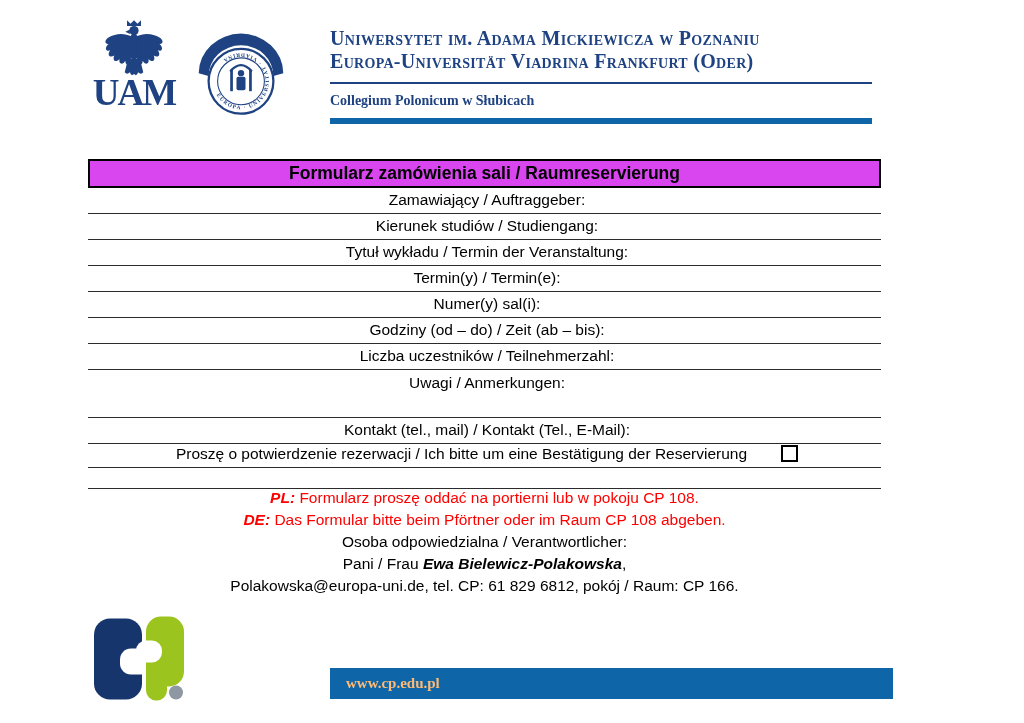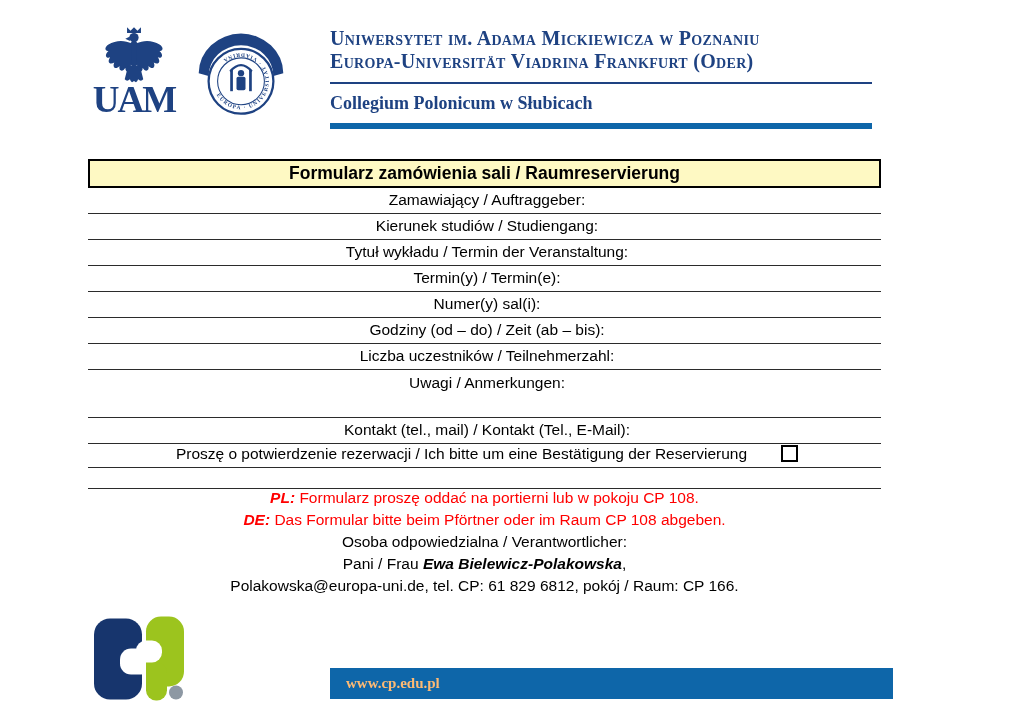--- a/index.html
+++ b/index.html
@@ -3,43 +3,43 @@
 <meta charset="utf-8">
 <style>
   html,body { margin:0; padding:0; background:#e8e8e8; }
   .page {
     position:relative; width:1024px; height:723px; background:#ffffff;
     margin:0 auto; overflow:hidden;
     font-family:"Liberation Sans", sans-serif; color:#000;
   }
 
   
-  .uam-logo { position:absolute; left:92px; top:26px; width:84px; text-align:center; }
+  .uam-logo { position:absolute; left:92px; top:19px; width:84px; text-align:center; }
   .uam-logo svg { display:block; margin:0 auto; }
   .uam-wordmark {
     font-family:"Liberation Serif", serif; font-weight:bold;
     font-size:37px; line-height:32px; letter-spacing:-2px; color:var(--navy);
   }
   .viadrina-logo { position:absolute; left:196px; top:29px; width:90px; height:92px; }
 
   .header-text { position:absolute; left:330px; top:27px; width:542px; }
   .ht-line {
     font-family:"Liberation Serif", serif; font-weight:bold; font-variant:small-caps;
     font-size:20px; line-height:23px; color:var(--navy); letter-spacing:0.3px; white-space:nowrap;
   }
   .rule-thin  { height:2px; background:var(--navy); margin-top:9px; }
   .subtitle   { margin-top:9px; font-family:"Liberation Serif", serif; font-weight:bold;
-                font-size:18px; color:var(--navy); }
+                font-size:14px; color:var(--navy); }
   .rule-thick { height:6px; background:var(--blue); margin-top:9px; }
 
   
   .form { position:absolute; left:88px; top:159px; width:793px; }
   .form-title-box {
     border:2px solid #000; height:25px; line-height:25px; text-align:center;
-    font-weight:bold; font-size:17.5px; background:#fef9c3;
+    font-weight:bold; font-size:17.5px; background:#d946ef;
   }
   .form-row {
     box-sizing:border-box; height:26px; border-bottom:1px solid var(--line);
     display:flex; align-items:flex-end; padding:0 0 4px 5px; font-size:15.5px;justify-content:center;
   }
   .form-row.tall   { height:48px; align-items:flex-start; padding-top:4px; }
   .form-row.short  { height:24px; }
   .form-row.spacer { height:21px; }
   .row-label { white-space:nowrap; }
   .checkbox {

